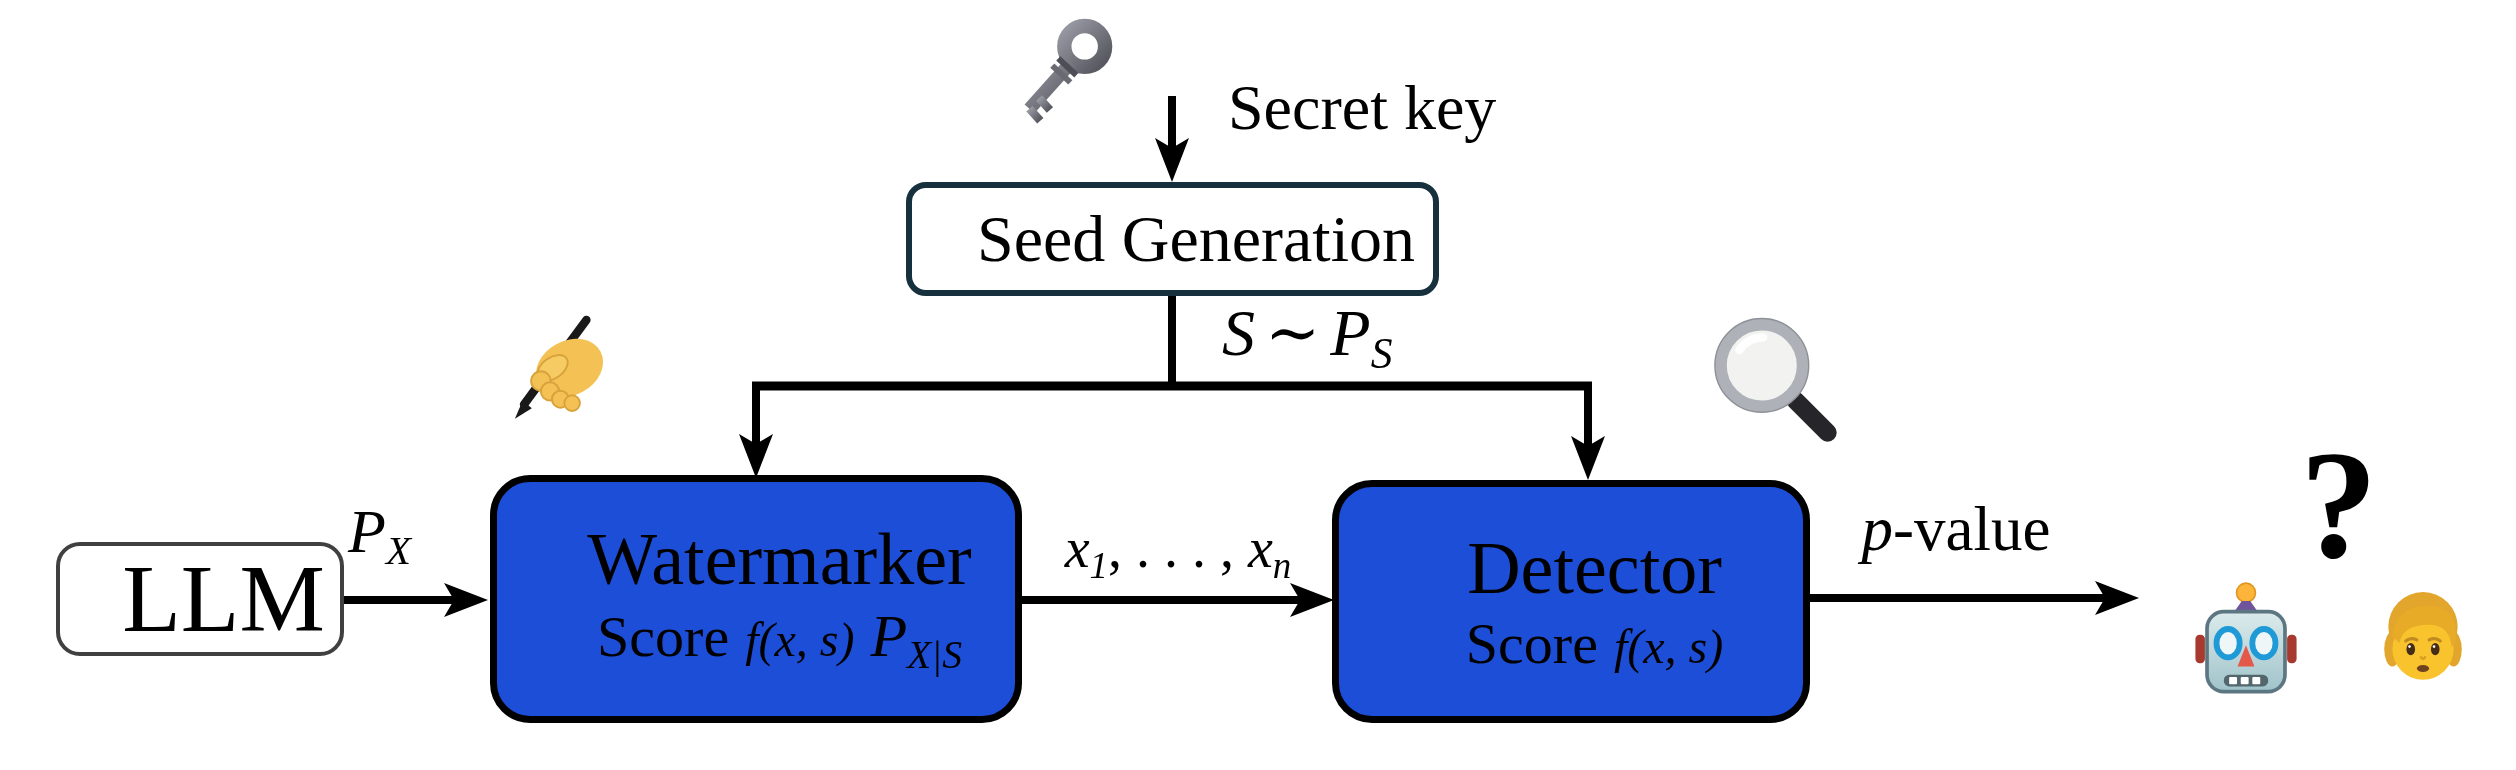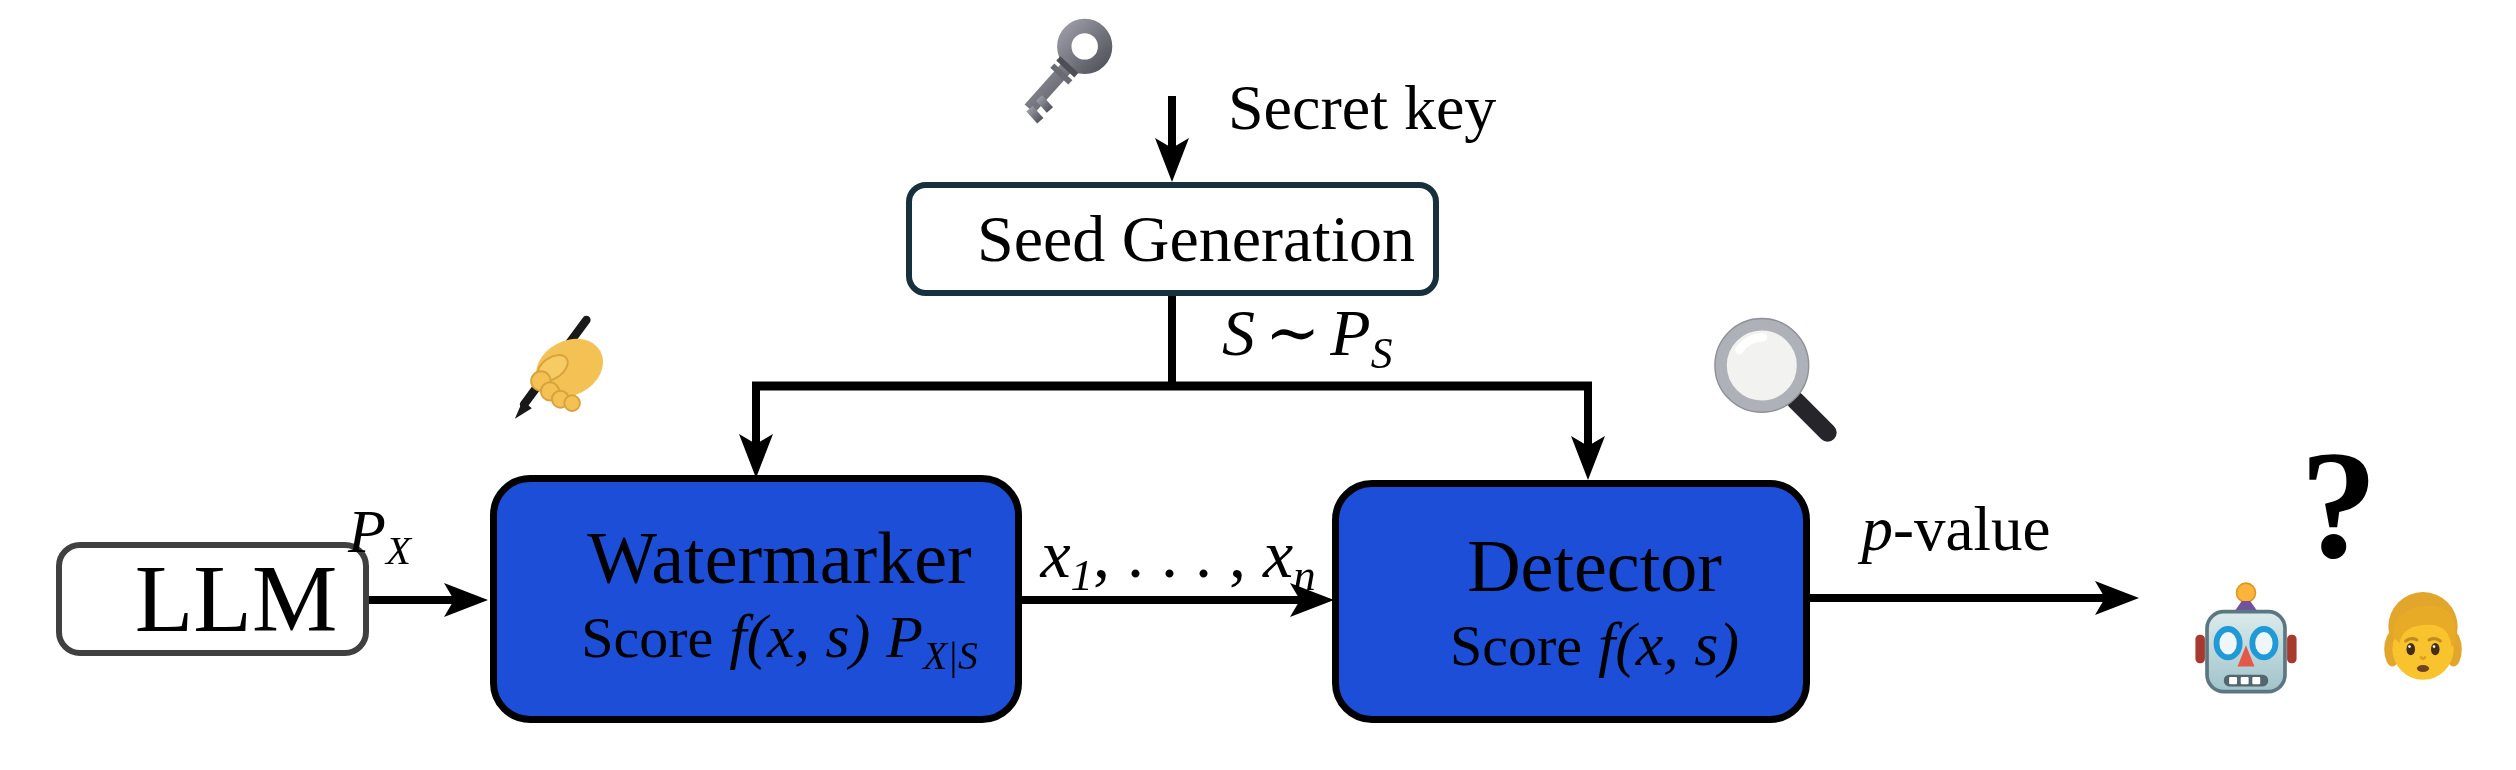--- a/index.html
+++ b/index.html
@@ -3,40 +3,40 @@
 <meta charset="utf-8">
 <style>
   html,body{margin:0;padding:0;background:#ffffff;}
   .canvas{
     position:relative;width:2516px;height:770px;background:#ffffff;
     font-family:"Liberation Serif","DejaVu Serif",serif;color:#000;overflow:hidden;
   }
   .abs{position:absolute;}
   svg.connectors{position:absolute;left:0;top:0;width:2516px;height:770px;pointer-events:none;}
   .box{box-sizing:border-box;display:flex;flex-direction:column;align-items:center;justify-content:center;text-align:center;padding-left:47px;}
-  .llm-box{left:56px;top:542px;width:313px;height:114px;border:6px solid #404040;border-radius:24px;background:#fff;}
+  .llm-box{left:56px;top:542px;width:288px;height:114px;border:4px solid #404040;border-radius:24px;background:#fff;}
   .llm-box .title{font-size:96px;line-height:1;}
   .seed-box{left:906px;top:182px;width:533px;height:114px;border:6px solid #17303d;border-radius:20px;background:#fff;}
   .seed-box .title{font-size:66px;line-height:1;}
   .module{border:7px solid #000;border-radius:40px;background:#1d4ed8;row-gap:10px;}
   .wm-box{left:490px;top:475px;width:532px;height:248px;}
   .det-box{left:1332px;top:480px;width:478px;height:243px;}
   .module .title{font-size:74px;line-height:1;}
   .score-line{display:flex;align-items:baseline;column-gap:16px;line-height:1;}
   .score-word{font-size:58px;}
-  .score-fn{font-size:62px;font-style:italic;}
+  .score-fn{font-size:48px;font-style:italic;}
   .dist{font-size:60px;font-style:italic;}
   .it{font-style:italic;}
   .ssub{font-size:0.66em;vertical-align:-0.30em;font-style:italic;}
   .lbl{line-height:1;white-space:nowrap;}
   .secret-key{left:1228px;top:76px;font-size:64px;}
   .s-ps{left:1198px;top:300px;font-size:66px;margin-left:24px;}
   .s-ps .op{font-style:normal;margin:0 10px;}
   .p-x{left:348px;top:500px;font-size:62px;}
-  .tokens{left:1028px;top:520px;width:300px;text-align:center;font-size:68px;}
+  .tokens{left:1028px;top:520px;width:300px;text-align:center;font-size:56px;}
   .p-value{left:1836px;top:498px;width:240px;text-align:center;font-size:63px;}
   .question{left:2300px;top:428px;font-size:155px;font-weight:bold;line-height:1;}
   .icon{display:block;}
 </style>
 </head>
 <body>
 
 <div class="canvas">
 
   <svg class="connectors" viewBox="0 0 2516 770" xmlns="http://www.w3.org/2000/svg">

